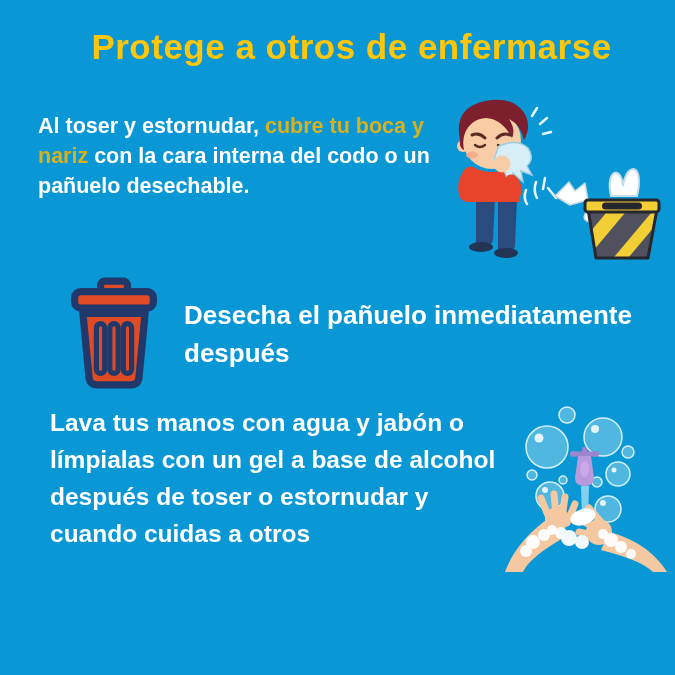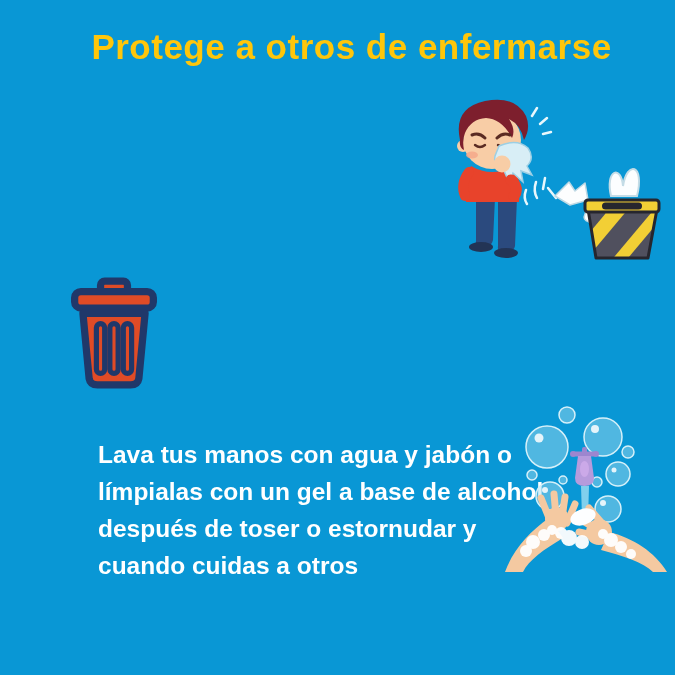--- a/index.html
+++ b/index.html
@@ -13,33 +13,36 @@
   .title{
     position:absolute;top:27px;left:0;right:0;
     text-align:center;
     color:var(--title_yellow,#FFC60A);
     font-size:35px;font-weight:800;letter-spacing:.5px;padding-left:28px;
   }
   .para{color:var(--text_white,#fff);font-weight:700;position:absolute;}
   .para .hl{color:var(--highlight_yellow,#D9B11E);}
   .intro{left:38px;top:111px;width:412px;font-size:21.5px;line-height:30px;}
   .dispose{left:184px;top:296px;width:482px;font-size:26px;line-height:38px;}
-  .wash{left:50px;top:436px;width:455px;font-size:24.5px;line-height:37px;margin-left:48px;}
+  .wash{left:50px;top:404px;width:455px;font-size:24.5px;line-height:37px;}
   .sneeze-illo{position:absolute;left:435px;top:88px;}
   .trash-illo{position:absolute;left:62px;top:276px;}
   .hands-illo{position:absolute;left:503px;top:390px;}
   .footer{position:absolute;left:0;top:575px;width:675px;height:100px;}
 </style>
 </head>
 <body>
 
 <div class="poster">
 
   <div class="title">Protege a otros de enfermarse</div>
 
+  <div class="para intro">
+    <span>Al toser y estornudar, </span><span class="hl">cubre tu boca y nariz</span><span> con la cara interna del codo o un pañuelo desechable.</span>
+  </div>
 
   <svg class="sneeze-illo" width="240" height="180" viewBox="0 0 240 180">
     <g>
 
       <path d="M41,110 L60,110 L58,152 Q57,158 50,158 L46,158 Q40,158 41,152 Z" fill="#2B4A7E"></path>
       <path d="M63,110 L82,110 L80,158 Q79,164 72,164 L68,164 Q62,164 63,158 Z" fill="#2B4A7E"></path>
       <ellipse cx="46" cy="159" rx="12" ry="5" fill="#233455"></ellipse>
       <ellipse cx="71" cy="165" rx="12" ry="5" fill="#233455"></ellipse>
 
       <path d="M36,78 Q29,88 31,114 L84,114 Q86,88 79,78 Q57,90 36,78 Z" fill="#E8432B"></path>
@@ -105,20 +108,21 @@
       <rect x="12" y="15" width="76" height="16" rx="6"></rect>
       <path d="M20,36 L80,36 L74,99 Q73,105 66,105 L34,105 Q27,105 26,99 Z"></path>
     </g>
     <g fill="#E04B26" stroke="#20386A" stroke-width="5">
       <rect x="33" y="46" width="8" height="48" rx="4"></rect>
       <rect x="46" y="46" width="8" height="48" rx="4"></rect>
       <rect x="59" y="46" width="8" height="48" rx="4"></rect>
     </g>
   </svg>
 
+  <div class="para dispose">Desecha el pañuelo inmediatamente después</div>
 
   <div class="para wash">Lava tus manos con agua y jabón o límpialas con un gel a base de alcohol después de toser o estornudar y cuando cuidas a otros</div>
 
   <svg class="hands-illo" width="167" height="182" viewBox="0 0 167 182">
     <g>
       <g fill="#A9DEF0" fill-opacity=".45" stroke="#D5F0F9" stroke-width="1.5">
         <circle cx="64" cy="25" r="8"></circle>
         <circle cx="100" cy="47" r="19"></circle>
         <circle cx="44" cy="57" r="21"></circle>
         <circle cx="125" cy="62" r="6"></circle>

